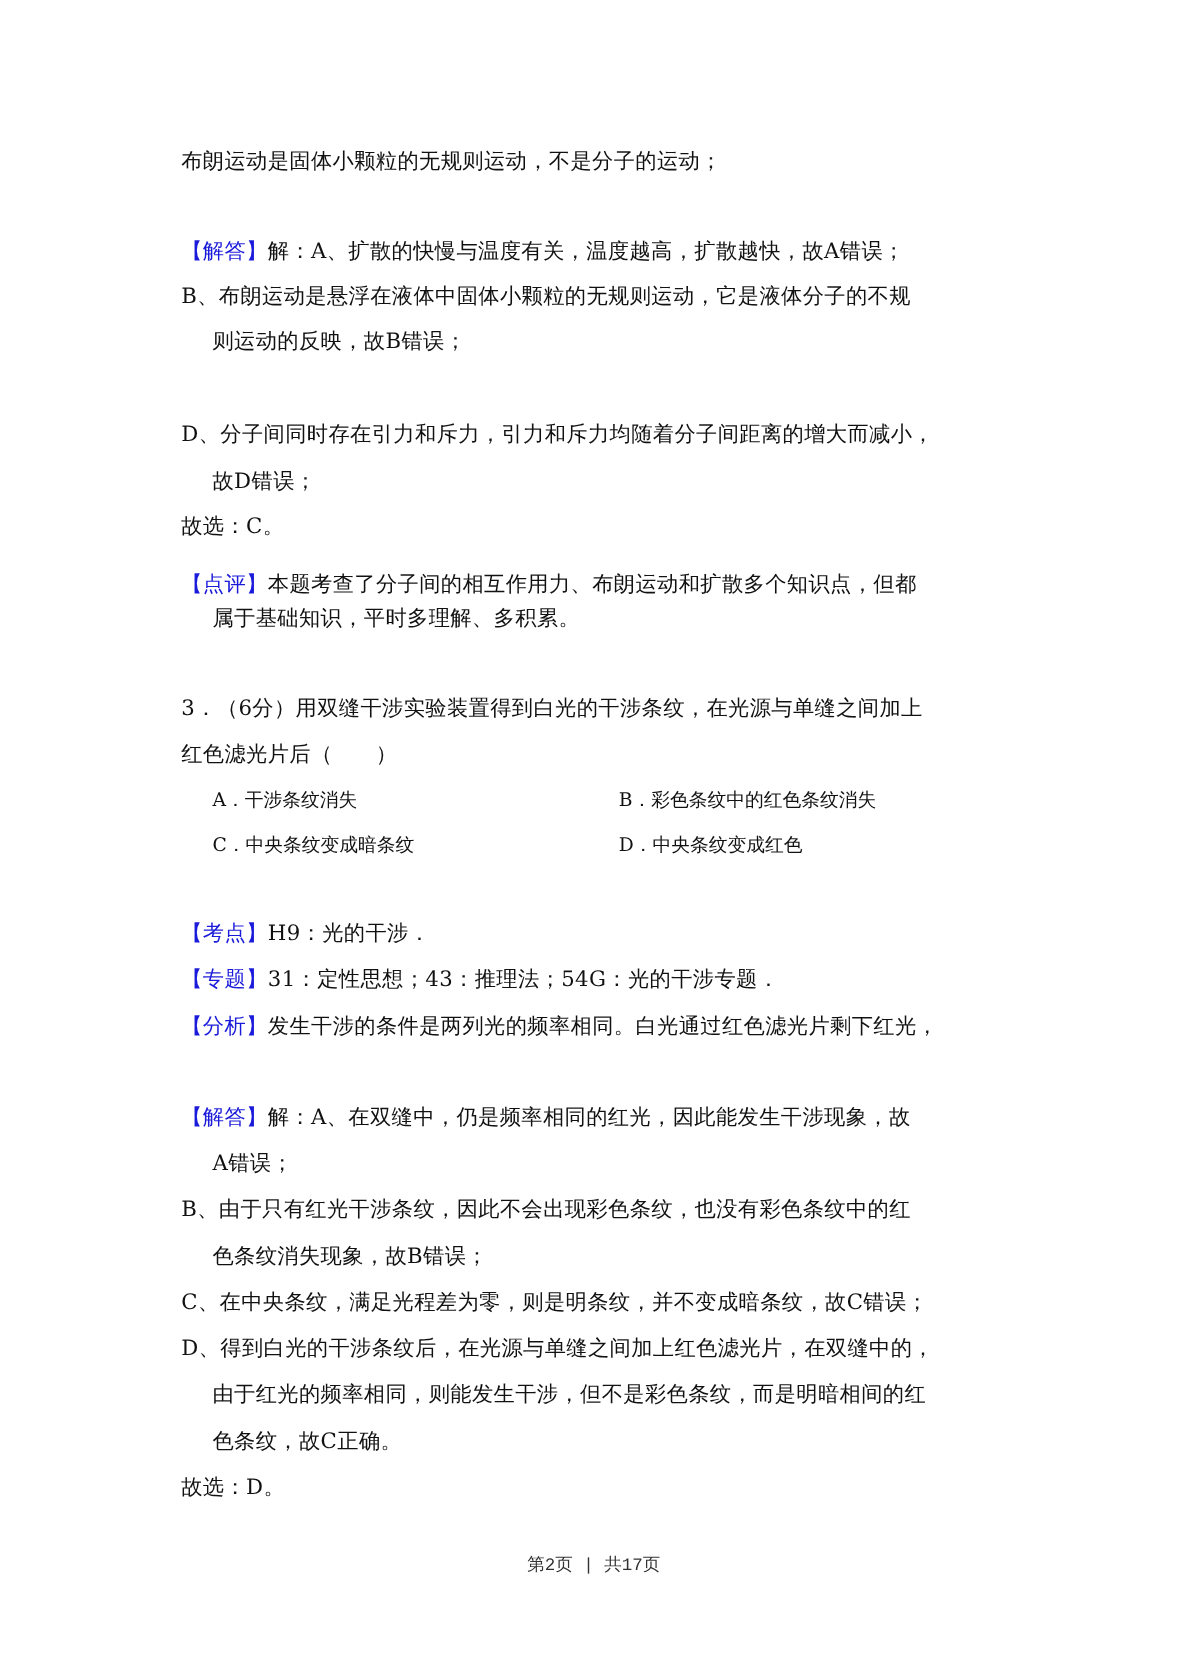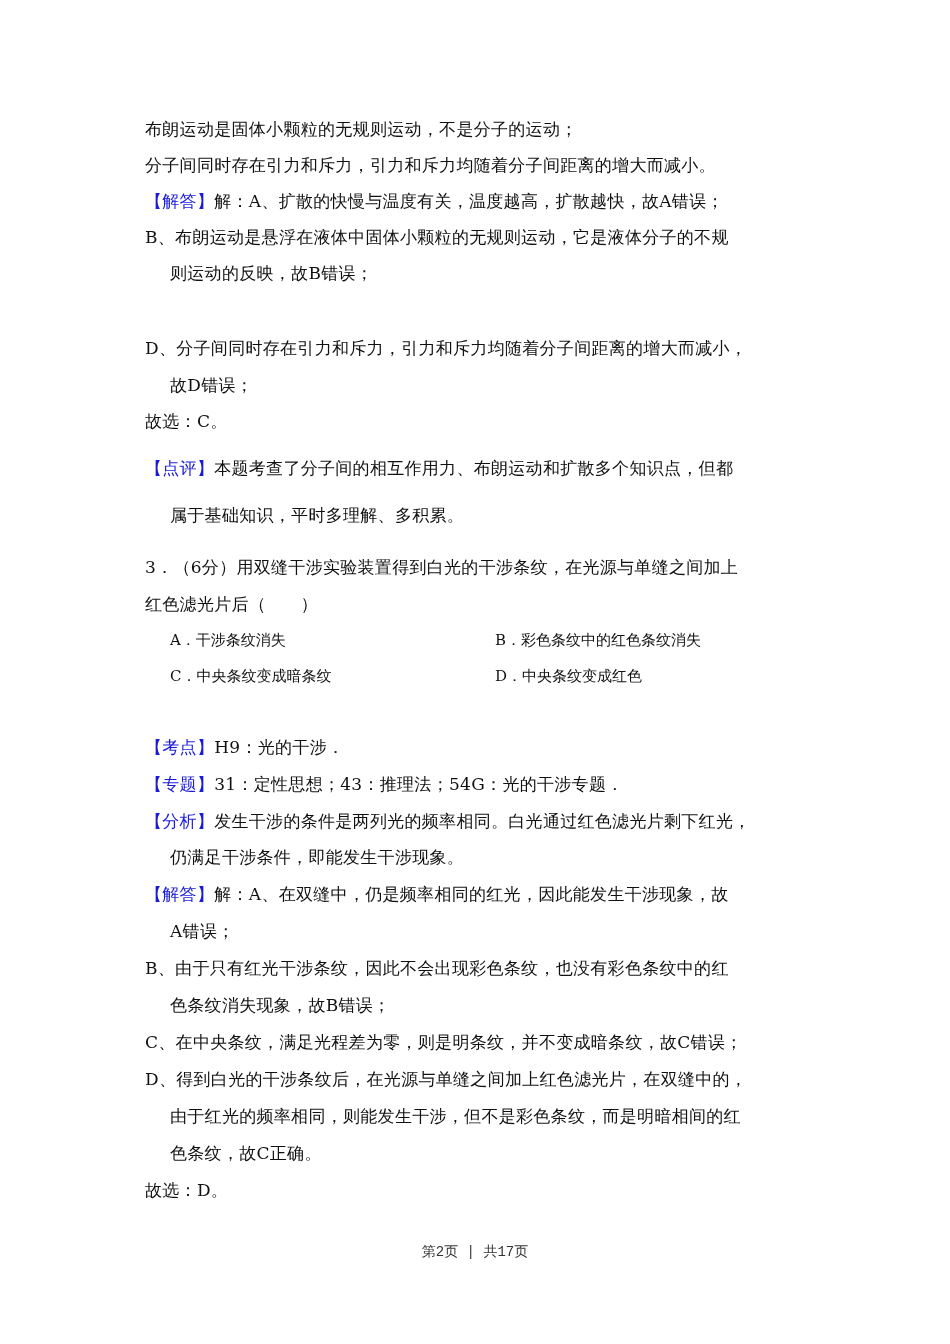--- a/index.html
+++ b/index.html
@@ -12,44 +12,42 @@
   .opt { position: absolute; font-size: 15px; line-height: 22px; white-space: nowrap; }
   .footer { position: absolute; top: 1243px; left: 0; width: 950px; text-align: center;
             font-size: 14px; color: #333; font-family: Liberation Mono, monospace; }
 </style>
 </head>
 <body>
 
 <div class="page">
 
   <div class="line" style="top:118px">布朗运动是固体小颗粒的无规则运动，不是分子的运动；</div>
-  <div class="line" style="top:154px">分子间同时存在引力和斥力，引力和斥力均随着分子间距离的增大而减小。</div>
 
   <div class="line" style="top:190px"><span class="tag">【解答】</span><span>解：A、扩散的快慢与温度有关，温度越高，扩散越快，故A错误；</span></div>
   <div class="line" style="top:226px">B、布朗运动是悬浮在液体中固体小颗粒的无规则运动，它是液体分子的不规</div>
   <div class="line indent" style="top:262px">则运动的反映，故B错误；</div>
   <div class="line" style="top:337px">D、分子间同时存在引力和斥力，引力和斥力均随着分子间距离的增大而减小，</div>
   <div class="line indent" style="top:374px">故D错误；</div>
   <div class="line" style="top:410px">故选：C。</div>
 
   <div class="line" style="top:457px"><span class="tag">【点评】</span><span>本题考查了分子间的相互作用力、布朗运动和扩散多个知识点，但都</span></div>
-  <div class="line indent" style="top:504px">属于基础知识，平时多理解、多积累。</div>
+  <div class="line indent" style="top:484px">属于基础知识，平时多理解、多积累。</div>
 
   <div class="line" style="top:556px">3．（6分）用双缝干涉实验装置得到白光的干涉条纹，在光源与单缝之间加上</div>
   <div class="line" style="top:593px">红色滤光片后（　　）</div>
 
   <div class="opt" style="left:170px; top:629px">A．干涉条纹消失</div>
   <div class="opt" style="left:495px; top:629px">B．彩色条纹中的红色条纹消失</div>
   <div class="opt" style="left:170px; top:665px">C．中央条纹变成暗条纹</div>
   <div class="opt" style="left:495px; top:665px">D．中央条纹变成红色</div>
 
   <div class="line" style="top:736px"><span class="tag">【考点】</span><span>H9：光的干涉．</span></div>
   <div class="line" style="top:773px"><span class="tag">【专题】</span><span>31：定性思想；43：推理法；54G：光的干涉专题．</span></div>
   <div class="line" style="top:810px"><span class="tag">【分析】</span><span>发生干涉的条件是两列光的频率相同。白光通过红色滤光片剩下红光，</span></div>
-  <div class="line indent" style="top:846px">仍满足干涉条件，即能发生干涉现象。</div>
 
   <div class="line" style="top:883px"><span class="tag">【解答】</span><span>解：A、在双缝中，仍是频率相同的红光，因此能发生干涉现象，故</span></div>
   <div class="line indent" style="top:920px">A错误；</div>
   <div class="line" style="top:957px">B、由于只有红光干涉条纹，因此不会出现彩色条纹，也没有彩色条纹中的红</div>
   <div class="line indent" style="top:994px">色条纹消失现象，故B错误；</div>
   <div class="line" style="top:1031px">C、在中央条纹，满足光程差为零，则是明条纹，并不变成暗条纹，故C错误；</div>
   <div class="line" style="top:1068px">D、得到白光的干涉条纹后，在光源与单缝之间加上红色滤光片，在双缝中的，</div>
   <div class="line indent" style="top:1105px">由于红光的频率相同，则能发生干涉，但不是彩色条纹，而是明暗相间的红</div>
   <div class="line indent" style="top:1142px">色条纹，故C正确。</div>
   <div class="line" style="top:1179px">故选：D。</div>

